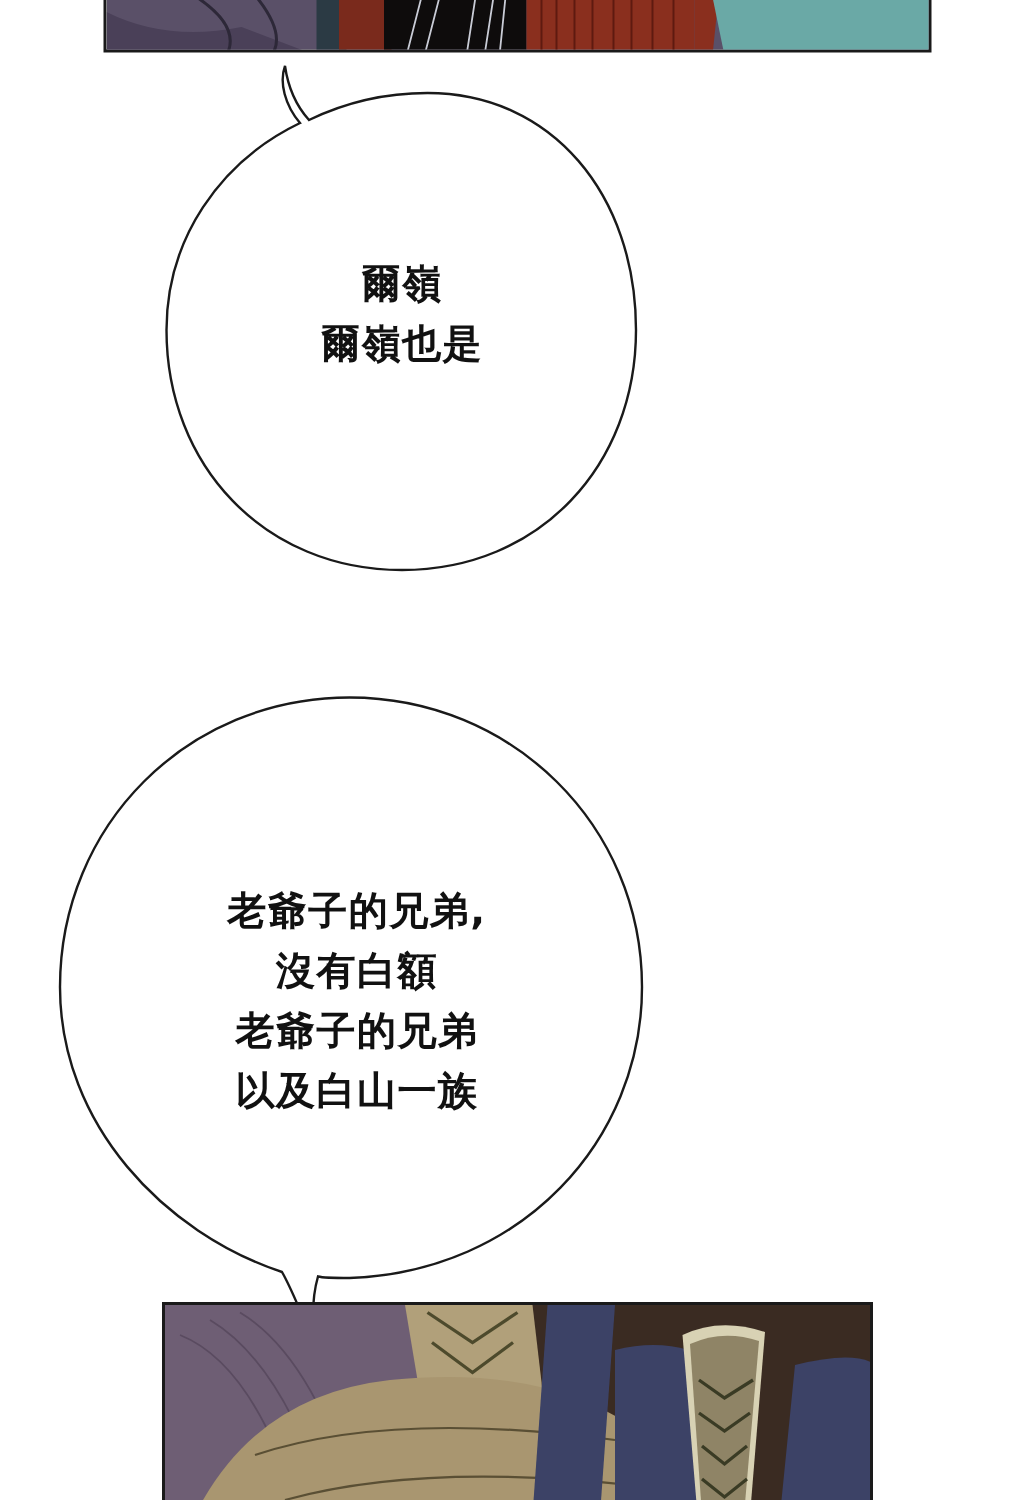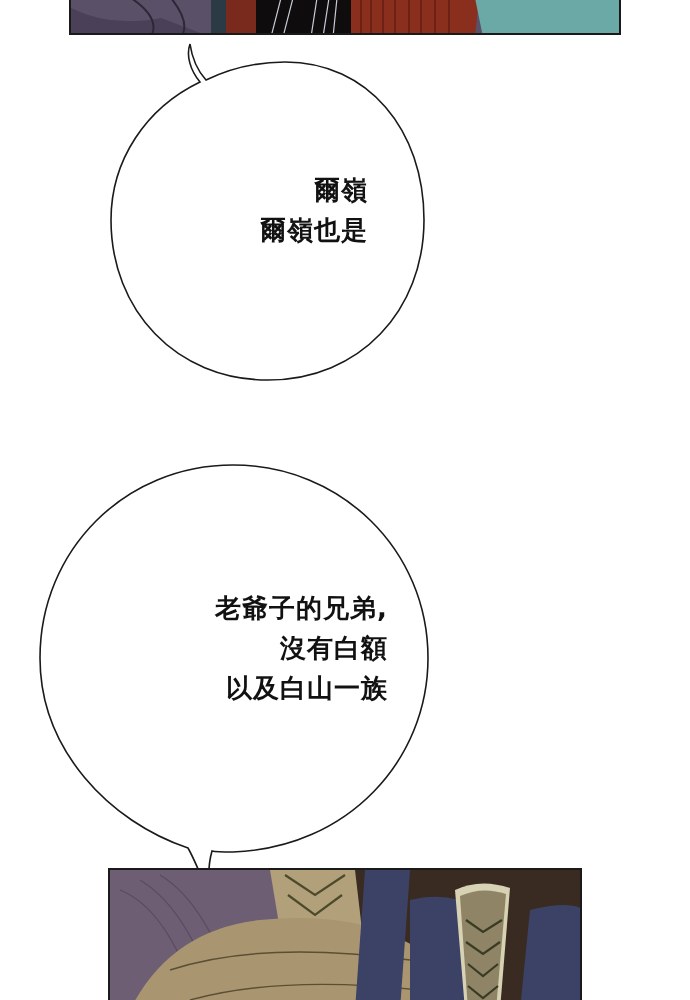--- a/index.html
+++ b/index.html
@@ -5,21 +5,21 @@
     html, body { margin: 0; padding: 0; }
     body {
       width: 690px; height: 1000px; background: #ffffff; position: relative; overflow: hidden;
       font-family: "DejaVu Sans", sans-serif;
     }
     .panel { position: absolute; overflow: hidden; border: 2px solid #1a1a1a; box-sizing: border-box; }
     .panel-top { left: 69px; top: -4px; width: 552px; height: 39px; }
     .panel-bottom { left: 108px; top: 868px; width: 474px; height: 140px; }
     .bubble-svg { position: absolute; left: 0; top: 0; }
     .bubble-text {
-      position: absolute; text-align: right; font-weight: bold; color: #111;
+      position: absolute; text-align: center; font-weight: bold; color: #111;
       font-family: "DejaVu Sans", sans-serif; letter-spacing: 1px;
     }
     .bubble-text div { white-space: nowrap; }
     .t1 { left: 168px; top: 170px; width: 200px; font-size: 26px; line-height: 40px; }
     .t2 { left: 88px; top: 588px; width: 300px; font-size: 26px; line-height: 40px; }
   </style>
 </head>
 <body>
 
 <div class="panel panel-top">
@@ -62,20 +62,21 @@
 </svg>
 
 <div class="bubble-text t1">
   <div>爾嶺</div>
   <div>爾嶺也是</div>
 </div>
 
 <div class="bubble-text t2">
   <div>老爺子的兄弟,</div>
   <div>沒有白額</div>
+  <div>老爺子的兄弟</div>
   <div>以及白山一族</div>
 </div>
 
 <div class="panel panel-bottom">
   <svg width="474" height="140" viewBox="0 0 474 140">
     <rect x="0" y="0" width="474" height="140" fill="#3a2b22"></rect>
     <path d="M0 0 L200 0 L230 140 L0 140 Z" fill="#6e5e74"></path>
     <path d="M10 20 Q60 40 90 140 M30 10 Q80 40 110 140 M50 5 Q100 35 130 140" stroke="#5a4b60" stroke-width="1.2" fill="none"></path>
     <path d="M160 0 L245 0 L252 60 L170 60 Z" fill="#b1a07a"></path>
     <path d="M175 5 L205 25 L235 5 M178 25 L205 45 L232 25" stroke="#4d4a2c" stroke-width="2.2" fill="none"></path>

